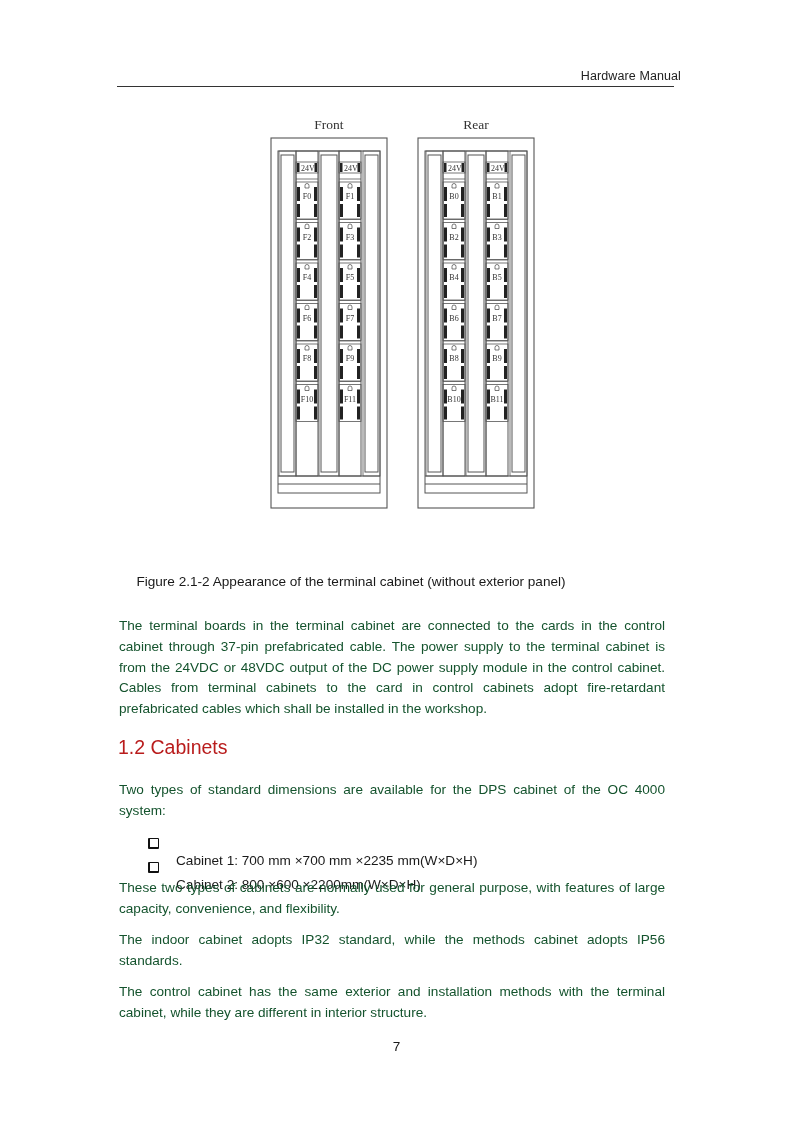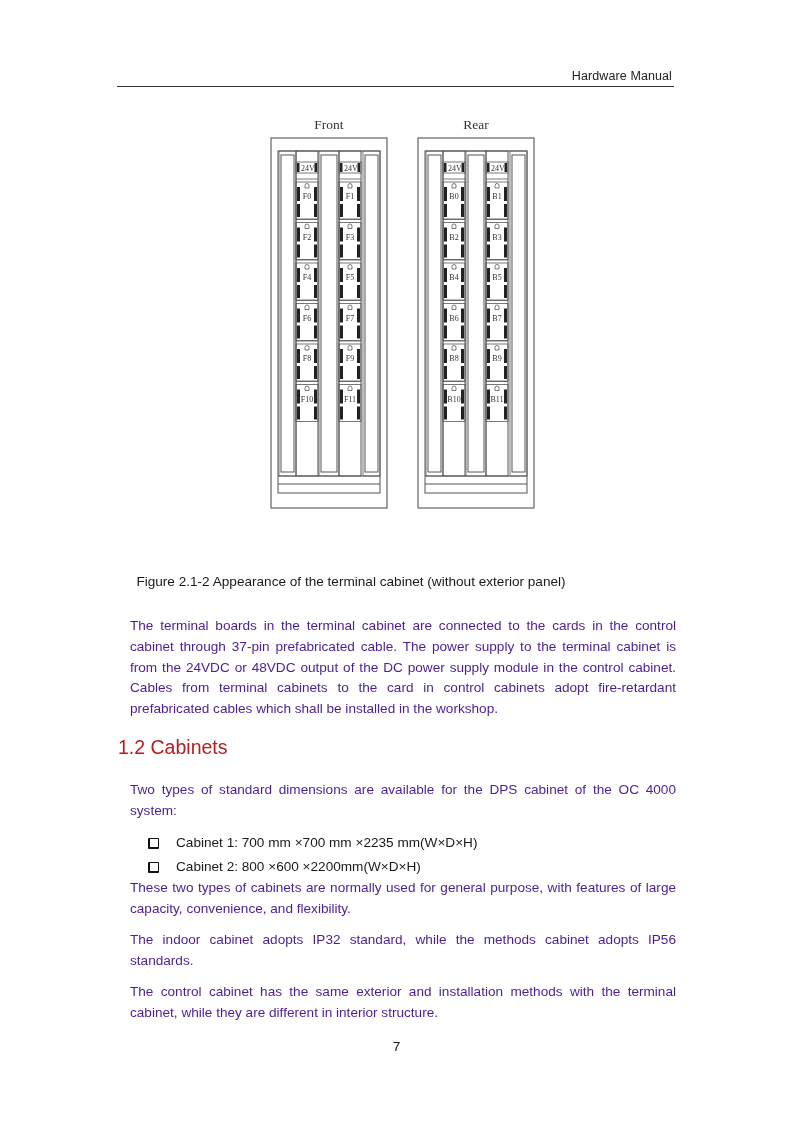--- a/index.html
+++ b/index.html
@@ -1,27 +1,27 @@
 <!DOCTYPE html>
 <html><head>
 <meta charset="utf-8">
 <style>
   html, body { margin: 0; padding: 0; background: #ffffff; }
   body { width: 793px; height: 1122px; position: relative; overflow: hidden;
          font-family: "Liberation Sans", "DejaVu Sans", sans-serif; color: #1a1a1a; }
-  .header-title { position: absolute; right: 121px; top: 69px; font-size: 12.5px; color: #222; letter-spacing: 0.1px; }
+  .header-title { position: absolute; right: 112px; top: 69px; font-size: 12.5px; color: #222; letter-spacing: 0.1px; }
   .header-rule { position: absolute; left: 117px; top: 86px; width: 557px; height: 0; border-top: 1.3px solid #333; }
   .figure { position: absolute; left: 0; top: 100px; width: 793px; height: 420px; }
   .figure svg { position: absolute; left: 0; top: 0; }
   .caption { position: absolute; left: 0; width: 702px; top: 574px; text-align: center; font-size: 13.6px; color: #1a1a1a; }
-  .para { position: absolute; left: 130px; width: 546px; font-size: 13.6px; line-height: 20.8px; text-align: justify; text-align-last: left; color: #4c1d95; }
+  .para { position: absolute; left: 119px; width: 546px; font-size: 13.6px; line-height: 20.8px; text-align: justify; text-align-last: left; color: #14532d; }
   .h2 { position: absolute; left: 118px; top: 736px; font-size: 19.5px; color: #b91c1c; font-weight: normal; }
   .bullet { position: absolute; left: 146px; font-size: 13.6px; color: #1a1a1a; }
   .bullet .box { position: absolute; left: 2px; top: 3px; width: 8px; height: 8px; border: 1.3px solid #111; border-left-width: 2.2px; border-bottom-width: 2.2px; border-radius: 1px; }
-  .bullet .txt { position: absolute; left: 30px; top: 0; white-space: nowrap; }
+  .bullet .txt { position: absolute; left: 30px; top: 18px; white-space: nowrap; }
   .page-num { position: absolute; left: 0; width: 793px; text-align: center; top: 1039px; font-size: 13.6px; }
   .fig-label { font-family: "Liberation Serif", "DejaVu Serif", serif; font-size: 13.5px; fill: #333; }
   .slot-label { font-family: "Liberation Serif", "DejaVu Serif", serif; font-size: 8px; fill: #333; }
 </style>
 </head>
 <body>
 
 <div>
   <div class="header-title">Hardware Manual</div>
   <div class="header-rule"></div>

